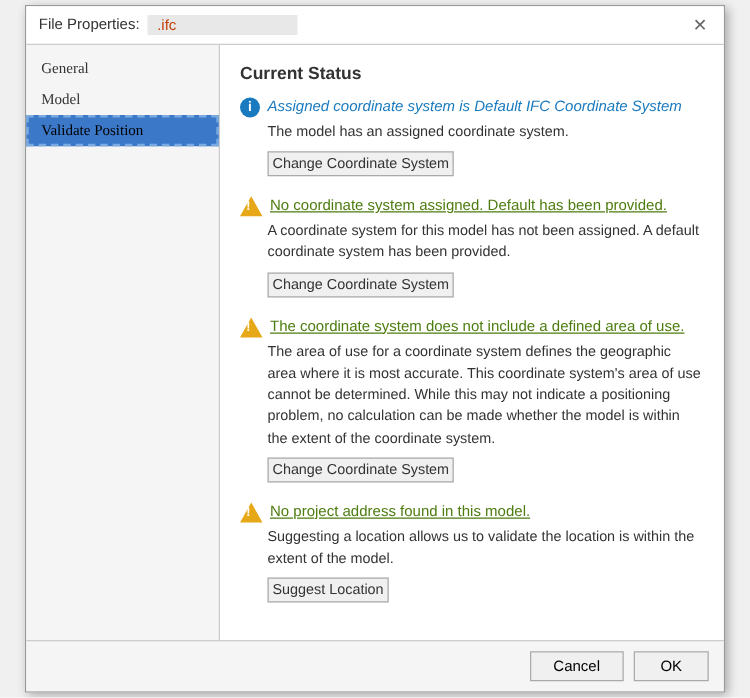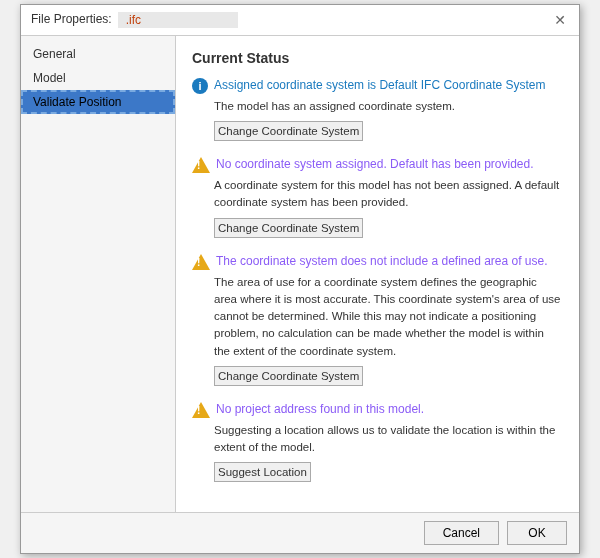--- a/index.html
+++ b/index.html
@@ -50,20 +50,21 @@
     }
     .dialog-body {
       display: flex;
       flex: 1;
     }
     .sidebar {
       width: 155px;
       background: #f5f5f5;
       border-right: 1px solid #ccc;
       padding: 6px 0;
+      font-family: Liberation Serif, serif;
     }
     .sidebar-item {
       padding: 5px 12px;
       cursor: pointer;
       color: #333;
       font-size: 12px;
     }
     .sidebar-item.active {
       background: #3c78c8;
       color: #000000;
@@ -120,25 +121,27 @@
       top: 3px;
       left: -4px;
       color: white;
       font-size: 10px;
       font-weight: bold;
     }
     .status-label-info {
       color: #1a7abf;
       font-size: 12px;
       font-weight: 400;
+      font-style: italic;
     }
     .status-label-warn {
-      color: #8b5cf6;
+      color: #4d7c0f;
       font-size: 12px;
       font-weight: 400;
+      text-decoration: underline;
     }
     .status-desc {
       font-size: 11.5px;
       color: #333;
       margin-left: 22px;
       margin-bottom: 6px;
       line-height: 1.5;
     }
     .action-btn {
       margin-left: 22px;

